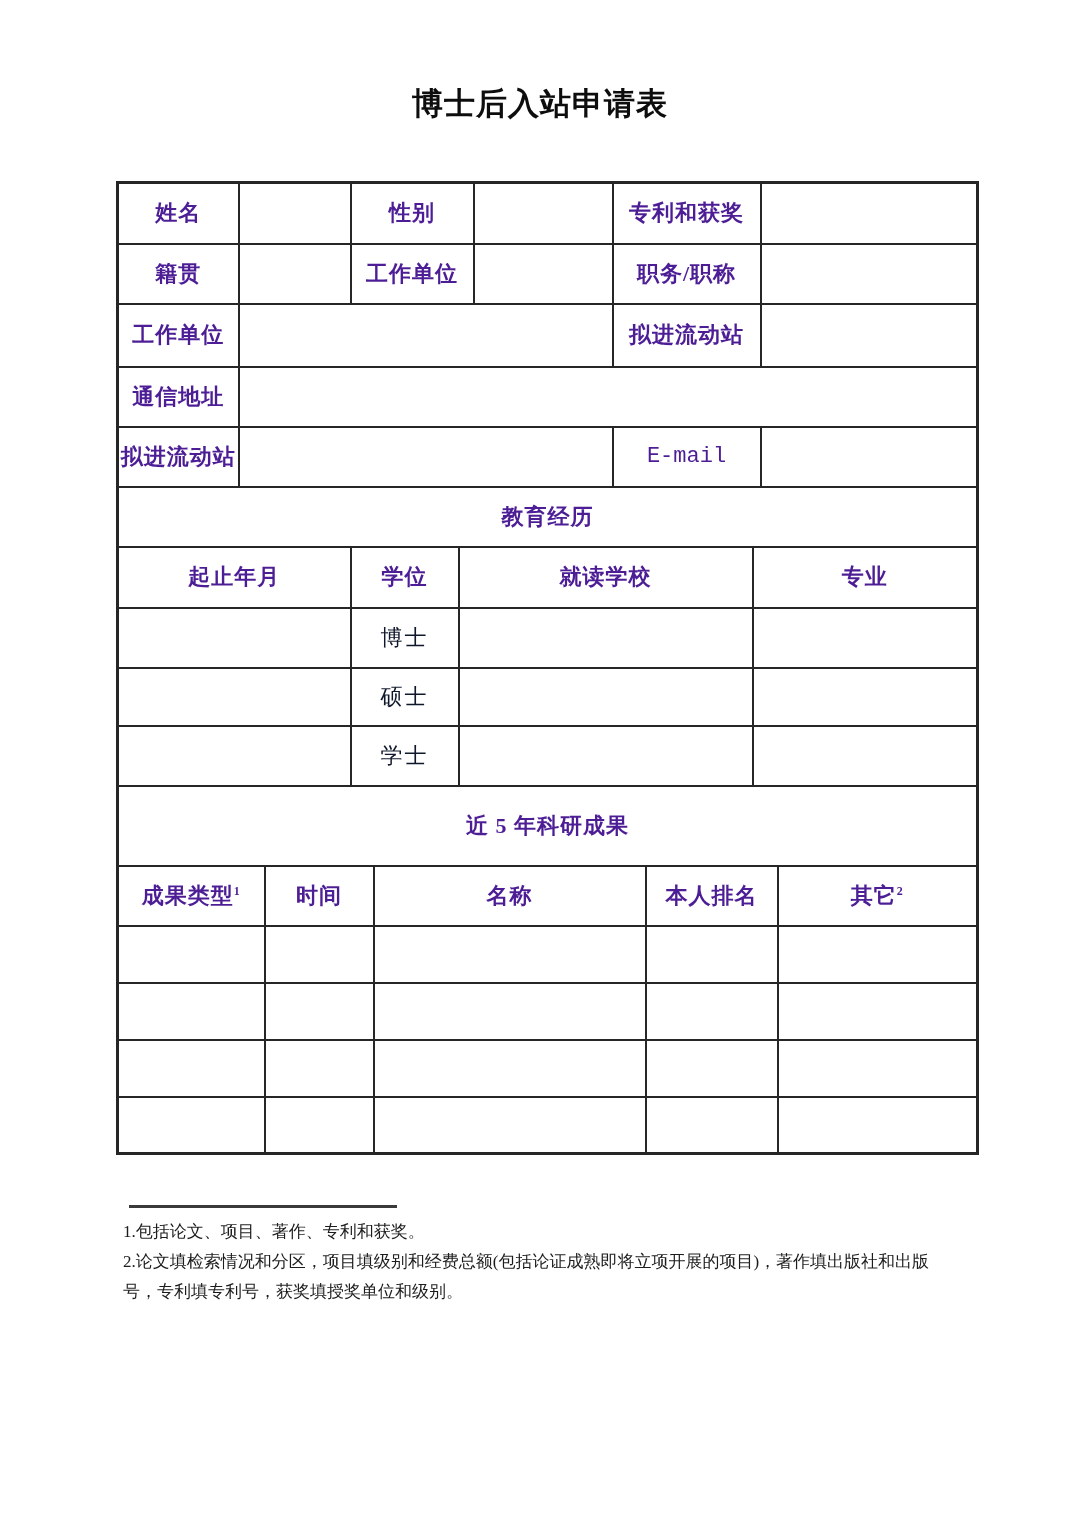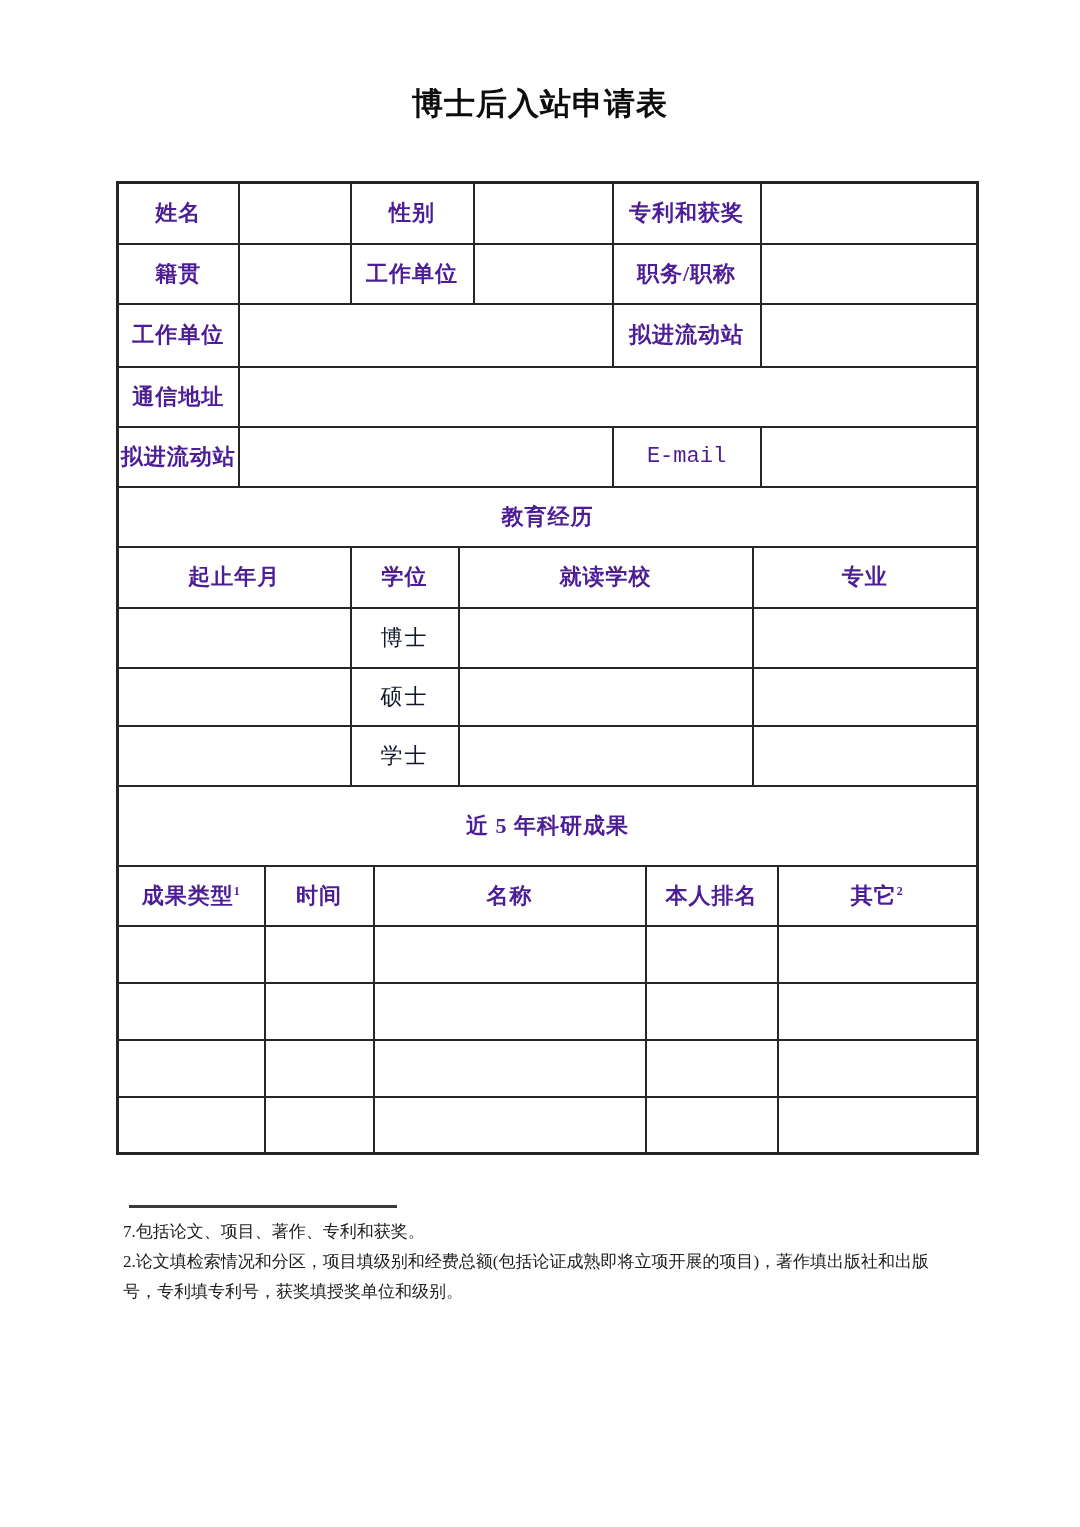--- a/index.html
+++ b/index.html
@@ -212,17 +212,17 @@
       <td colspan="2"></td>
       <td colspan="4"></td>
       <td colspan="3"></td>
       <td></td>
     </tr>
   </tbody>
     </table>
 
   <div class="footnotes">
     <div class="fn-divider"></div>
-    <p>7.包括论文、项目、著作、专利和获奖。</p>
+    <p>1.包括论文、项目、著作、专利和获奖。</p>
     <p>2.论文填检索情况和分区，项目填级别和经费总额(包括论证成熟即将立项开展的项目)，著作填出版社和出版号，专利填专利号，获奖填授奖单位和级别。</p>
   </div>
 
 </div>
 
 </body></html>

